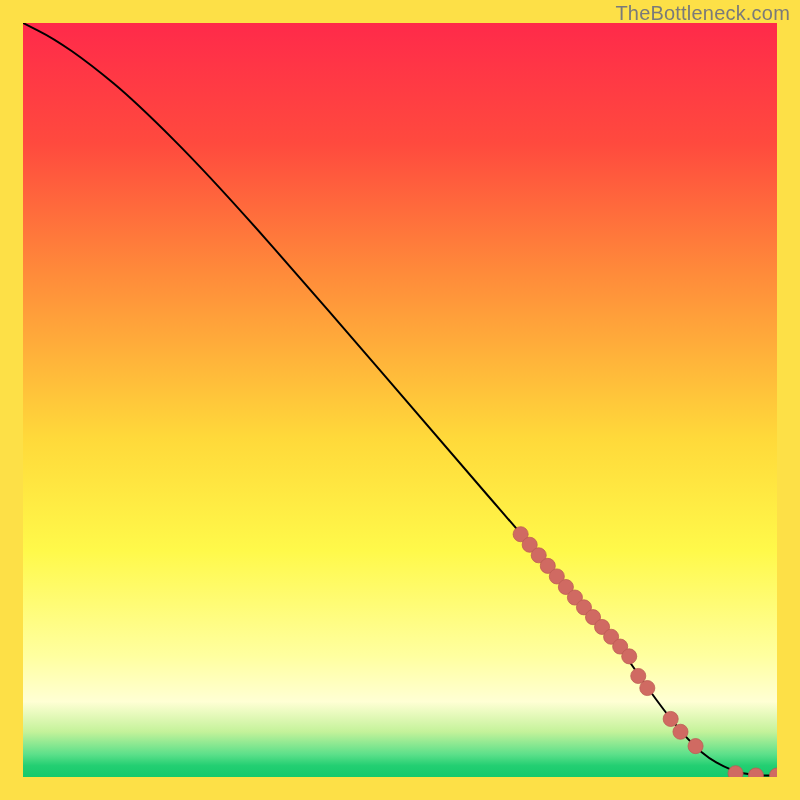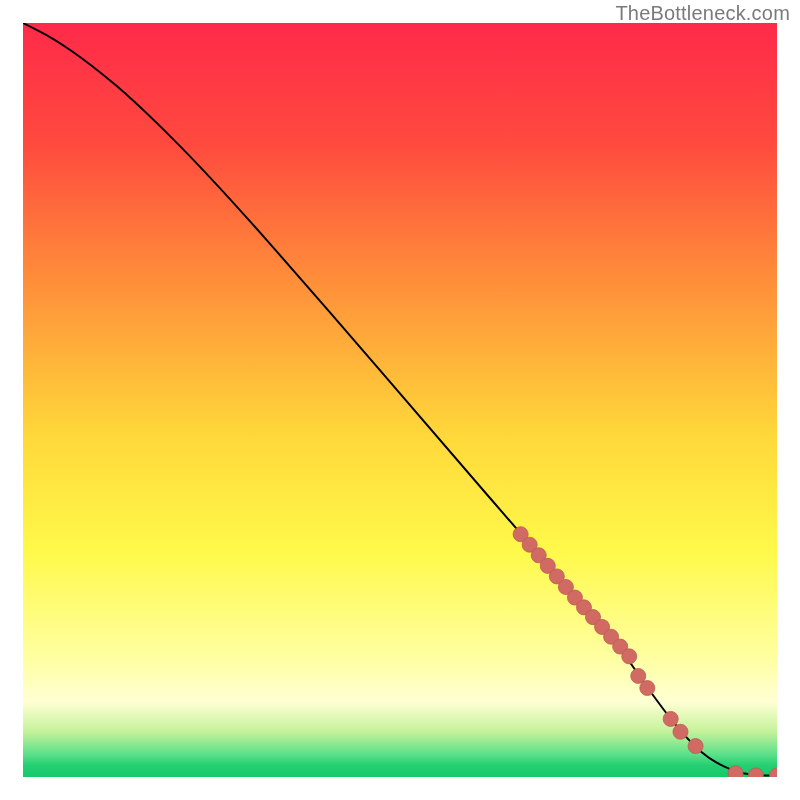--- a/index.html
+++ b/index.html
@@ -8,21 +8,21 @@
     width: 800px;
     height: 800px;
     background: #000;
     font-family: Arial, Helvetica, sans-serif;
     overflow: hidden;
   }
   .stage {
     position: relative;
     width: 800px;
     height: 800px;
-    background: #ffffff;
+    background: #fde047;
   }
   .attribution {
     position: absolute;
     top: 2px;
     right: 10px;
     color: #7a7a7a;
     font-size: 20px;
     font-weight: 400;
     letter-spacing: 0.2px;
   }

